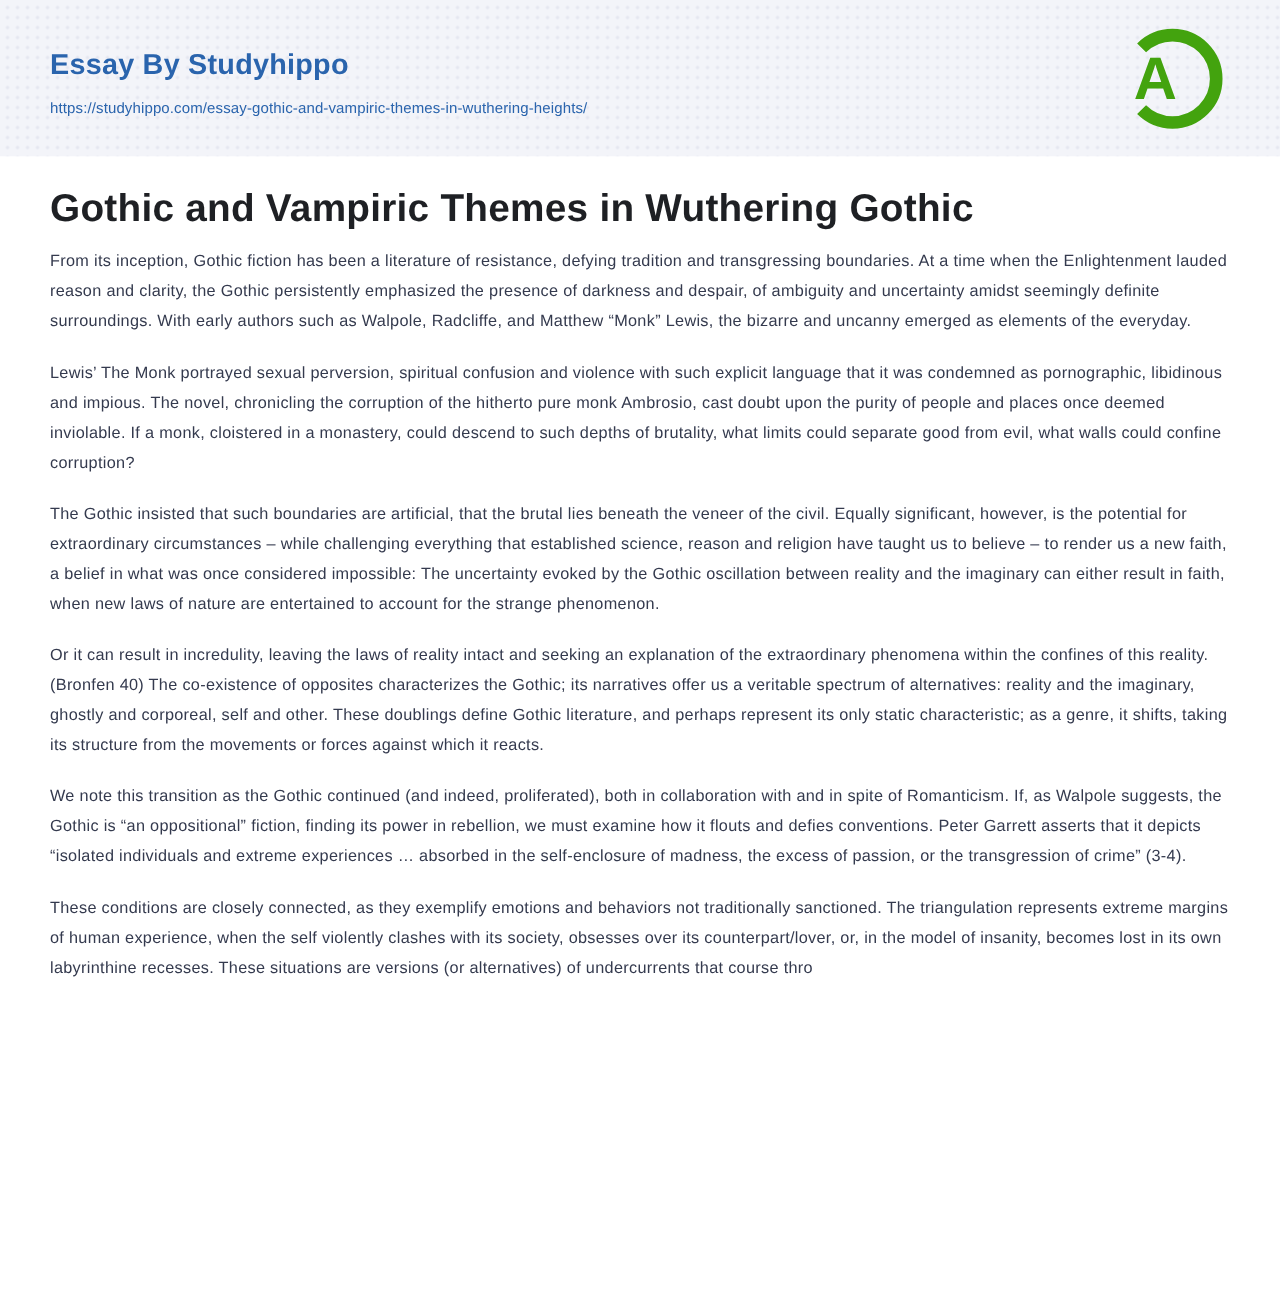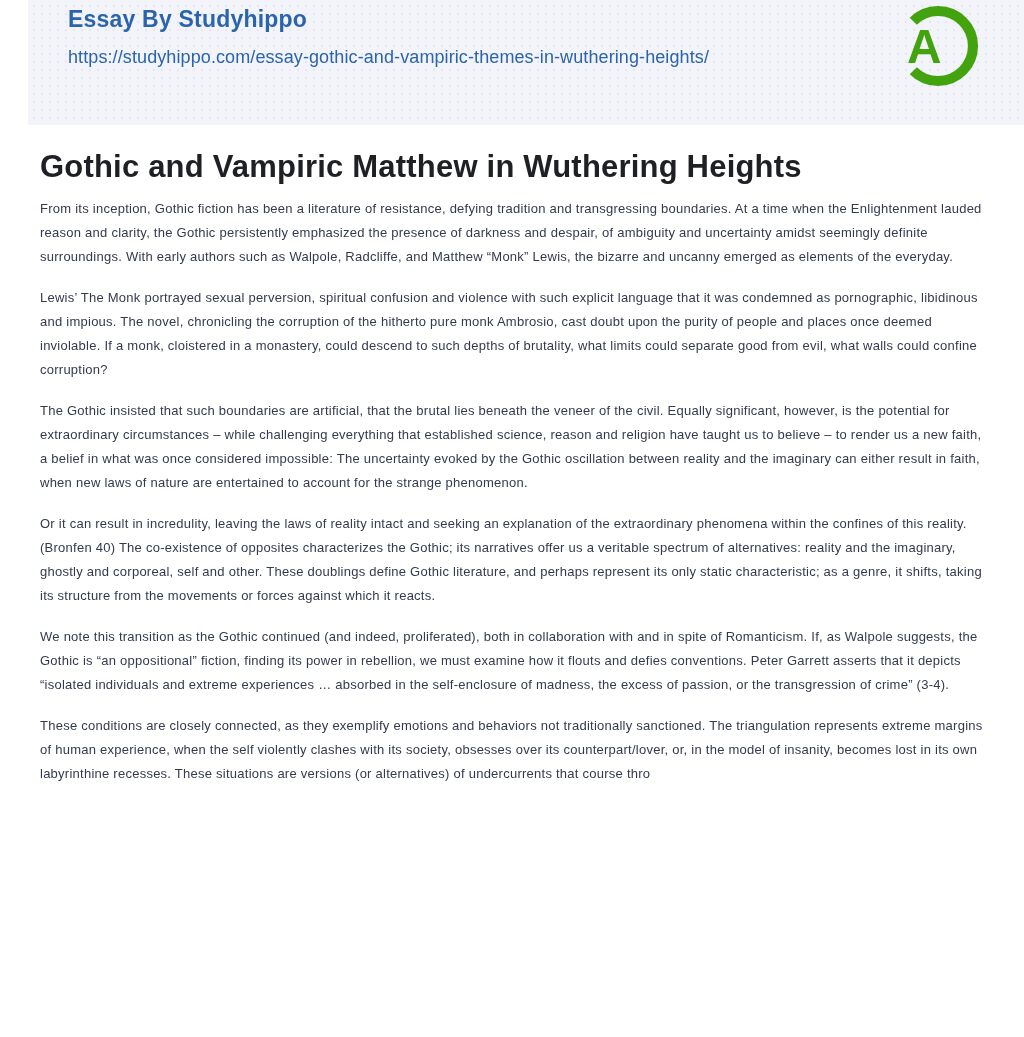--- a/index.html
+++ b/index.html
@@ -23,35 +23,34 @@
     background: var(--page-bg);
   }
   
   .site-header {
     height: 125px;
     background-color: var(--header-bg);
     background-image: radial-gradient(circle, var(--header-dot) 1.2px, transparent 1.4px);
     background-size: 8px 8px;
     background-position: 2px 2px;
     display: flex;
-    align-items: flex-start;
+    align-items: center;
     justify-content: space-between;
     padding: 0 40px;
-    margin-left: 28px;
   }
   .header-text { display: flex; flex-direction: column; gap: 14px; padding-top: 6px; }
   .site-title {
     color: var(--accent-blue);
     font-size: 23px;
     font-weight: 700;
     letter-spacing: 0.2px;
   }
   .essay-url {
     color: var(--accent-blue);
-    font-size: 18px;
+    font-size: 12px;
     font-weight: 400;
     text-decoration: none;
     letter-spacing: 0.1px;
     cursor: pointer;
   }
   .logo { width: 92px; height: 92px; flex: 0 0 auto; }
   .logo svg { width: 100%; height: 100%; display: block; }
   .logo .arc { stroke: var(--logo-green); }
   .logo .letter {
     fill: var(--logo-green);
@@ -91,21 +90,21 @@
     </div>
     <div class="logo">
       <svg viewBox="0 0 100 100" aria-hidden="true">
         <path class="arc" d="M 23.13 23.13 A 38 38 0 1 1 23.13 76.87" fill="none" stroke-width="11" stroke-linecap="butt"></path>
         <text class="letter" x="35" y="68" text-anchor="middle">A</text>
       </svg>
     </div>
   </header>
 
   <main class="article">
-    <h1 class="essay-title">Gothic and Vampiric Matthew in Wuthering Heights</h1>
+    <h1 class="essay-title">Gothic and Vampiric Themes in Wuthering Gothic</h1>
 
     <p class="essay-paragraph">From its inception, Gothic fiction has been a literature of resistance, defying tradition and transgressing boundaries. At a time when the Enlightenment lauded reason and clarity, the Gothic persistently emphasized the presence of darkness and despair, of ambiguity and uncertainty amidst seemingly definite surroundings. With early authors such as Walpole, Radcliffe, and Matthew “Monk” Lewis, the bizarre and uncanny emerged as elements of the everyday.</p>
     <p class="essay-paragraph">Lewis’ The Monk portrayed sexual perversion, spiritual confusion and violence with such explicit language that it was condemned as pornographic, libidinous and impious. The novel, chronicling the corruption of the hitherto pure monk Ambrosio, cast doubt upon the purity of people and places once deemed inviolable. If a monk, cloistered in a monastery, could descend to such depths of brutality, what limits could separate good from evil, what walls could confine corruption?</p>
     <p class="essay-paragraph">The Gothic insisted that such boundaries are artificial, that the brutal lies beneath the veneer of the civil. Equally significant, however, is the potential for extraordinary circumstances – while challenging everything that established science, reason and religion have taught us to believe – to render us a new faith, a belief in what was once considered impossible: The uncertainty evoked by the Gothic oscillation between reality and the imaginary can either result in faith, when new laws of nature are entertained to account for the strange phenomenon.</p>
     <p class="essay-paragraph">Or it can result in incredulity, leaving the laws of reality intact and seeking an explanation of the extraordinary phenomena within the confines of this reality. (Bronfen 40) The co-existence of opposites characterizes the Gothic; its narratives offer us a veritable spectrum of alternatives: reality and the imaginary, ghostly and corporeal, self and other. These doublings define Gothic literature, and perhaps represent its only static characteristic; as a genre, it shifts, taking its structure from the movements or forces against which it reacts.</p>
     <p class="essay-paragraph">We note this transition as the Gothic continued (and indeed, proliferated), both in collaboration with and in spite of Romanticism. If, as Walpole suggests, the Gothic is “an oppositional” fiction, finding its power in rebellion, we must examine how it flouts and defies conventions. Peter Garrett asserts that it depicts “isolated individuals and extreme experiences … absorbed in the self-enclosure of madness, the excess of passion, or the transgression of crime” (3-4).</p>
     <p class="essay-paragraph">These conditions are closely connected, as they exemplify emotions and behaviors not traditionally sanctioned. The triangulation represents extreme margins of human experience, when the self violently clashes with its society, obsesses over its counterpart/lover, or, in the model of insanity, becomes lost in its own labyrinthine recesses. These situations are versions (or alternatives) of undercurrents that course thro</p>
   </main>
 
 </div>

